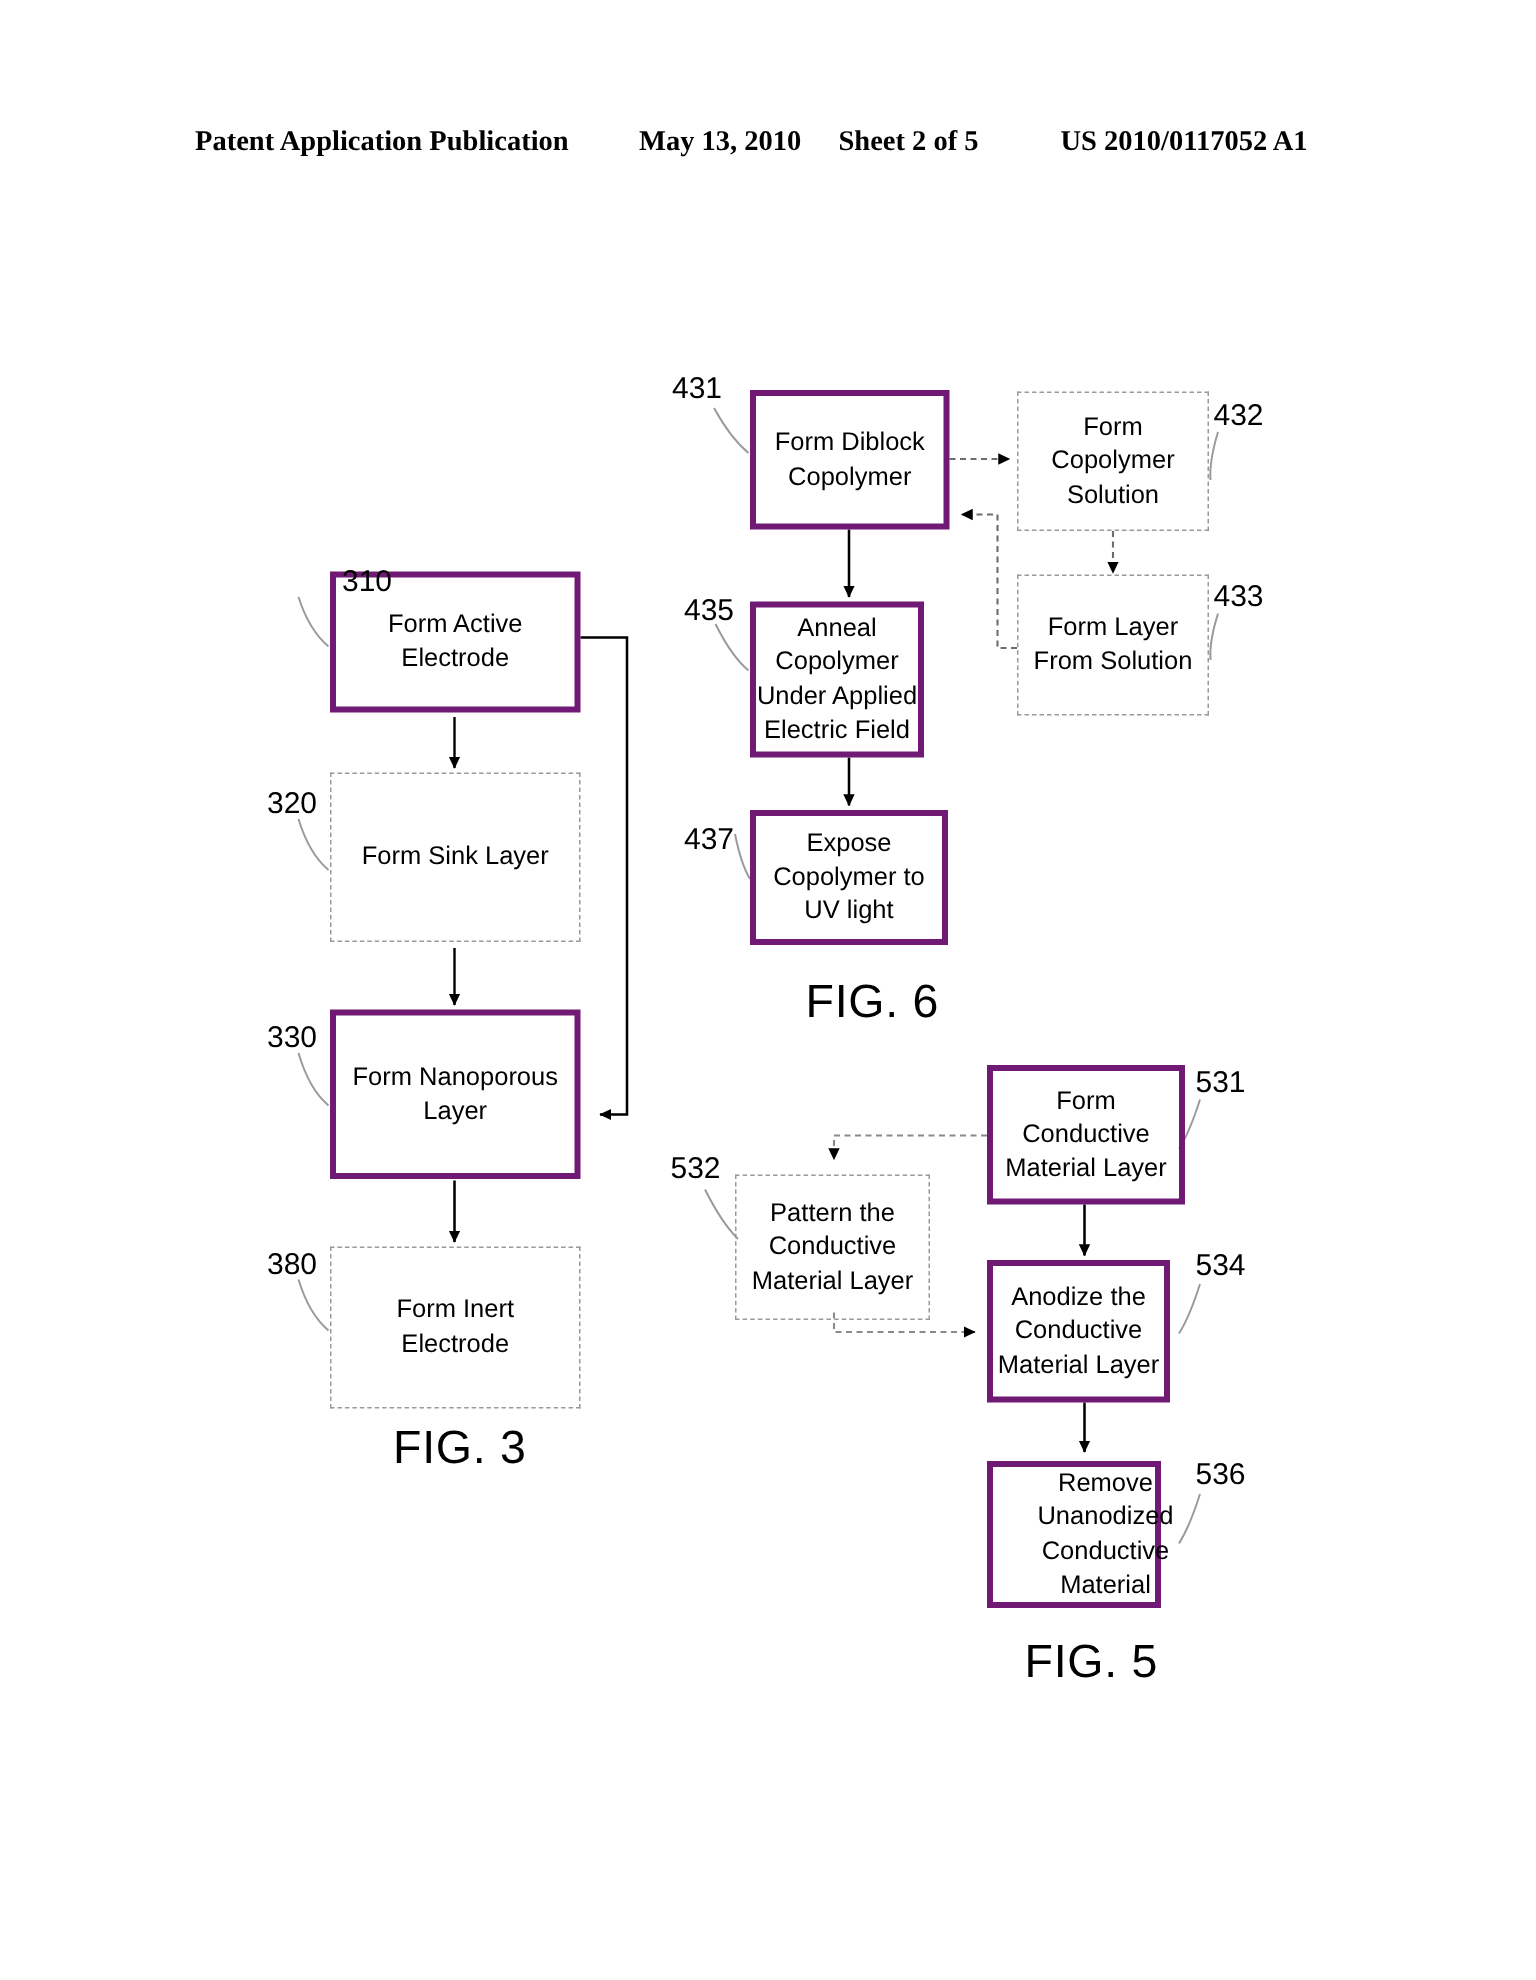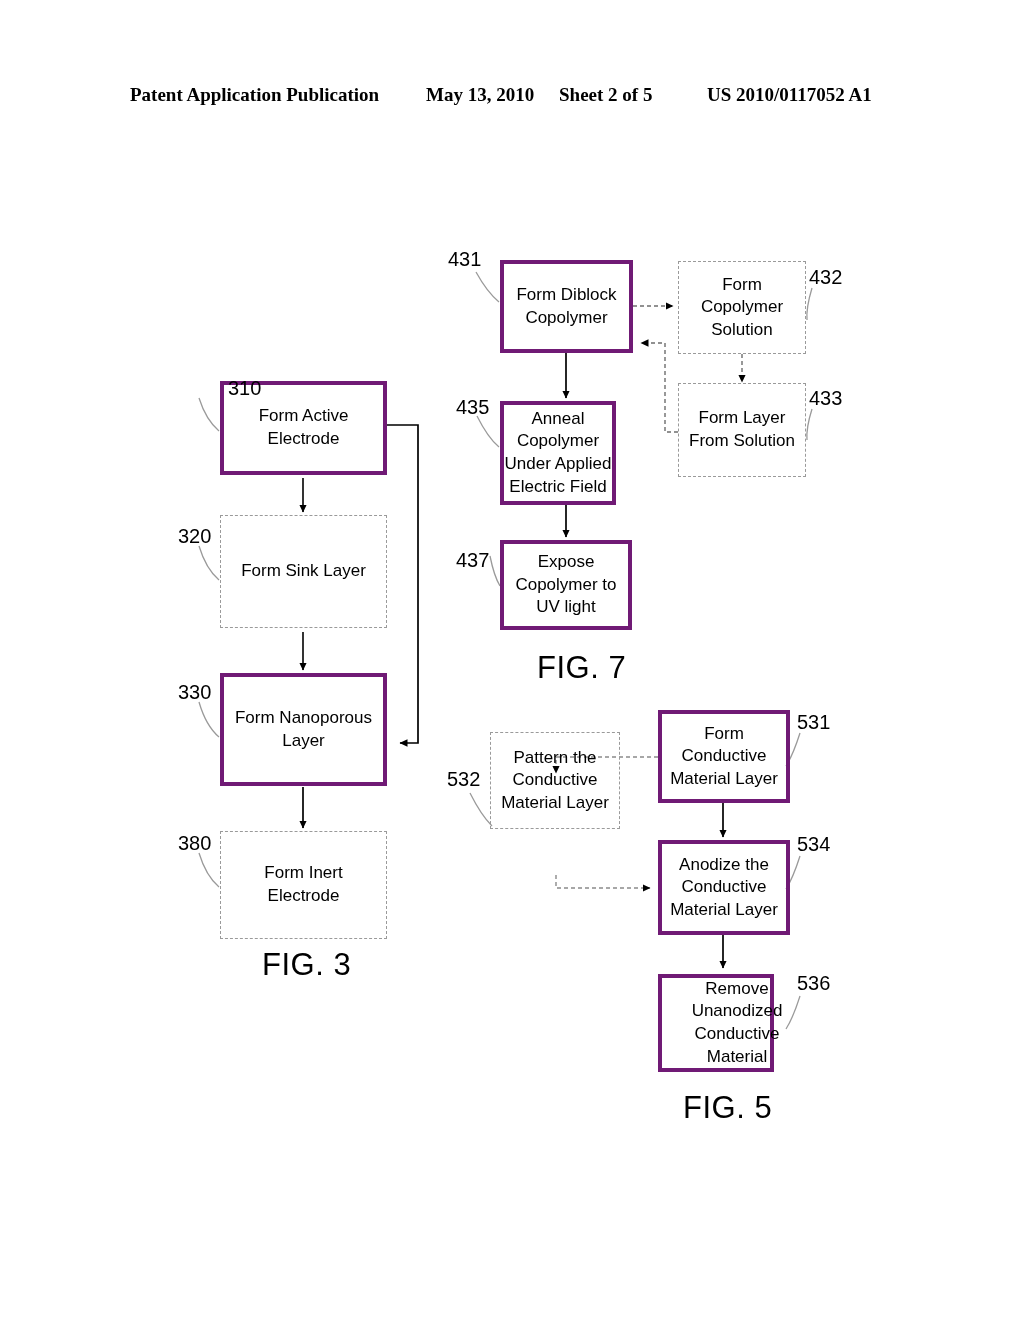--- a/index.html
+++ b/index.html
@@ -206,33 +206,33 @@
 <div class="fbox solid" style="left:500px; top:401px; width:116px; height:104px;">
     <span>Anneal<br>Copolymer<br>Under Applied<br>Electric Field</span>
   </div>
 <div class="refnum" style="left:456px; top:396px;">435</div>
 
 <div class="fbox solid" style="left:500px; top:540px; width:132px; height:90px;">
     <span>Expose<br>Copolymer to<br>UV light</span>
   </div>
 <div class="refnum" style="left:456px; top:536px;margin-top:13px;">437</div>
 
-<div class="figcap" style="left:537px; top:650px;">FIG. 7</div>
+<div class="figcap" style="left:537px; top:650px;">FIG. 6</div>
 
 <div class="fbox solid" style="left:658px; top:710px; width:132px; height:93px;">
     <span>Form<br>Conductive<br>Material Layer</span>
   </div>
 <div class="refnum" style="left:797px; top:711px;">531</div>
 
-<div class="fbox dashed" style="left:490px; top:732px; width:130px; height:97px;">
+<div class="fbox dashed" style="left:490px; top:783px; width:130px; height:97px;">
     <span>Pattern the<br>Conductive<br>Material Layer</span>
   </div>
 <div class="refnum" style="left:447px; top:768px;">532</div>
 
-<div class="fbox solid" style="left:658px; top:840px; width:132px; height:95px;">
+<div class="fbox solid" style="left:658px; top:840px; width:122px; height:95px;">
     <span>Anodize the<br>Conductive<br>Material Layer</span>
   </div>
 <div class="refnum" style="left:797px; top:833px;">534</div>
 
 <div class="fbox solid" style="left:658px; top:974px; width:116px; height:98px;padding-left:42px;">
     <span>Remove<br>Unanodized<br>Conductive<br>Material</span>
   </div>
 <div class="refnum" style="left:797px; top:972px;">536</div>
 
 <div class="figcap" style="left:683px; top:1090px;">FIG. 5</div>

